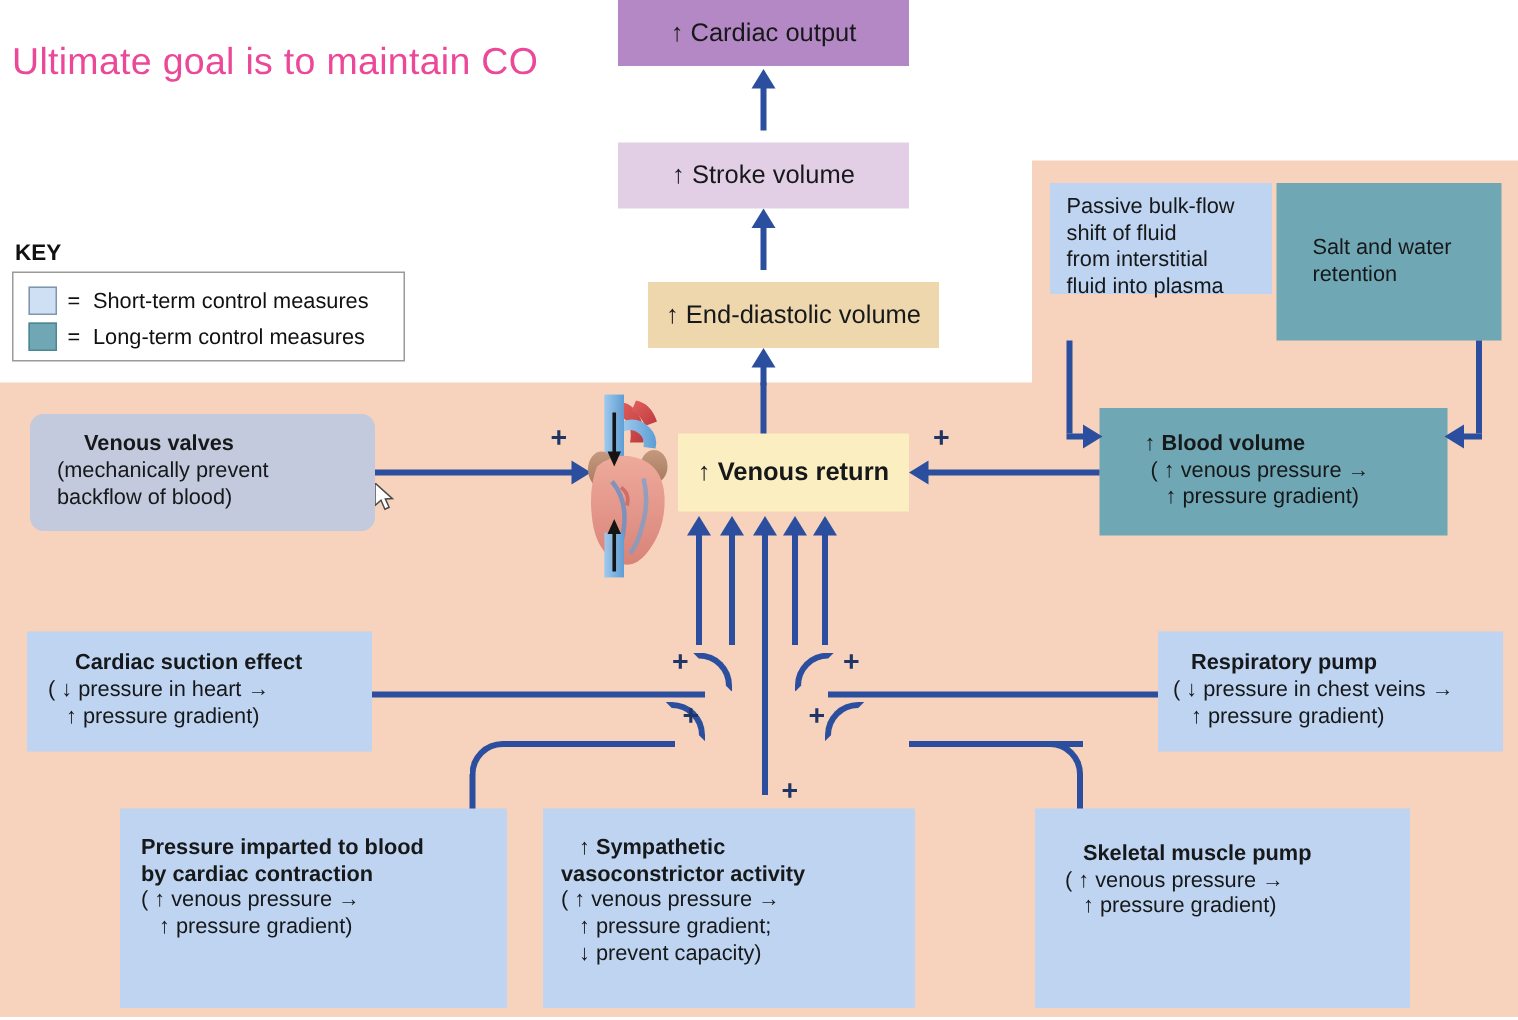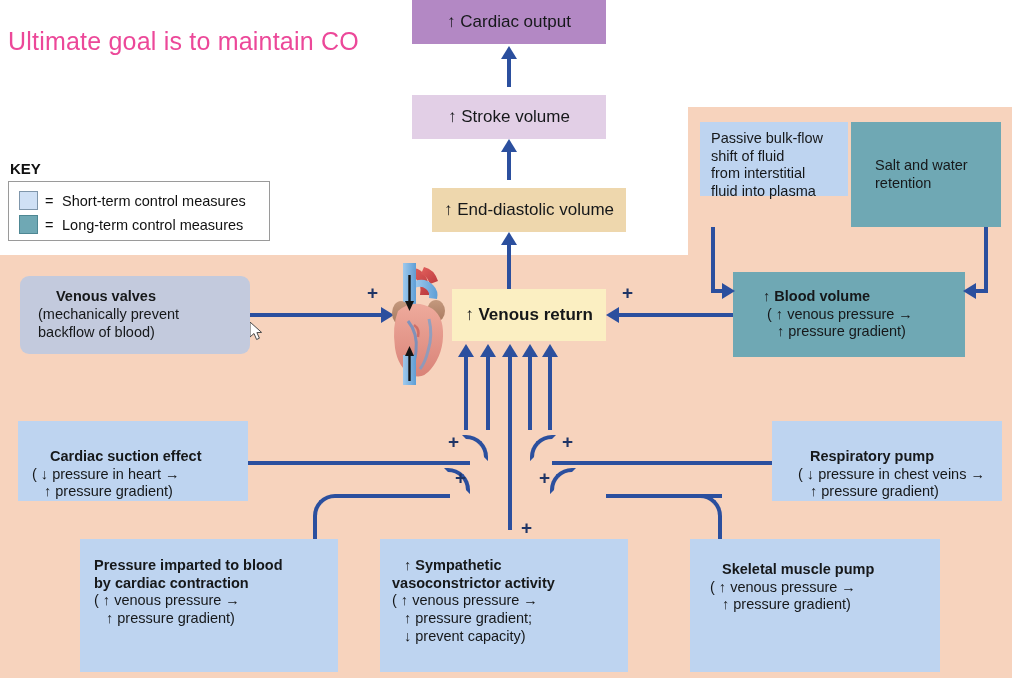--- a/index.html
+++ b/index.html
@@ -28,37 +28,37 @@
   .box{position:absolute;box-sizing:border-box;display:flex;flex-direction:column;justify-content:center;
        color:#16181a;line-height:1.22;}
   .box .t{display:block;}
   .b{font-weight:bold;}
   .ctr{text-align:center;}
 
   .purple{background:#b388c4;}
   .lav{background:#e2cfe6;}
   .tan{background:#eed7ad;}
   .yellow{background:#fbefc2;}
-  .blue{background:#bed4f0;justify-content:flex-end;}
+  .blue{background:#bed4f0;}
   .blue-gray{background:#c3cadd;border-radius:9px;}
   .teal{background:#6fa8b4;}
 
   
   #n-co       {left:412px;top:0px;  width:194px;height:44px; font-size:17px;align-items:center;}
   #n-sv       {left:412px;top:95px; width:194px;height:44px; font-size:17px;align-items:center;}
   #n-edv      {left:432px;top:188px;width:194px;height:44px; font-size:17px;align-items:center;}
   #n-vr       {left:452px;top:289px;width:154px;height:52px; font-size:17px;align-items:center;}
   #n-passive  {left:700px;top:122px;width:148px;height:74px;font-size:14.5px;padding:8px 0 0 11px;justify-content:flex-start;}
   #n-salt     {left:851px;top:122px;width:150px;height:105px;font-size:14.5px;padding-left:24px;}
   #n-bv       {left:733px;top:272px;width:232px;height:85px; font-size:14.5px;padding-left:30px;}
   #n-valves   {left:20px;top:276px; width:230px;height:78px; font-size:14.5px;padding-left:36px;}
   #n-suction  {left:18px;top:421px; width:230px;height:80px; font-size:14.5px;padding-left:32px;}
-  #n-resp     {left:772px;top:421px;width:230px;height:80px; font-size:14.5px;padding-left:26px;}
+  #n-resp     {left:772px;top:421px;width:230px;height:80px; font-size:14.5px;padding-left:10px;}
   #n-pibc     {left:80px;top:539px; width:258px;height:133px;font-size:14.5px;padding:18px 0 0 14px;justify-content:flex-start;}
-  #n-symp     {left:362px;top:539px;width:248px;height:133px;font-size:14.5px;padding:18px 0 0 24px;justify-content:flex-start;margin-left:18px;}
+  #n-symp     {left:362px;top:539px;width:248px;height:133px;font-size:14.5px;padding:18px 0 0 24px;justify-content:flex-start;}
   #n-skel     {left:690px;top:539px;width:250px;height:133px;font-size:14.5px;padding:22px 0 0 32px;justify-content:flex-start;}
 
   
   .ln{position:absolute;background:#2b4f9e;}
   .vl{width:4px;} .hl{height:4px;}
   .ah-up,.ah-dn,.ah-lf,.ah-rt{position:absolute;width:0;height:0;}
   .ah-up{border-left:8px solid transparent;border-right:8px solid transparent;border-bottom:13px solid #2b4f9e;}
   .ah-lf{border-top:8px solid transparent;border-bottom:8px solid transparent;border-right:13px solid #2b4f9e;}
   .ah-rt{border-top:8px solid transparent;border-bottom:8px solid transparent;border-left:13px solid #2b4f9e;}
 

